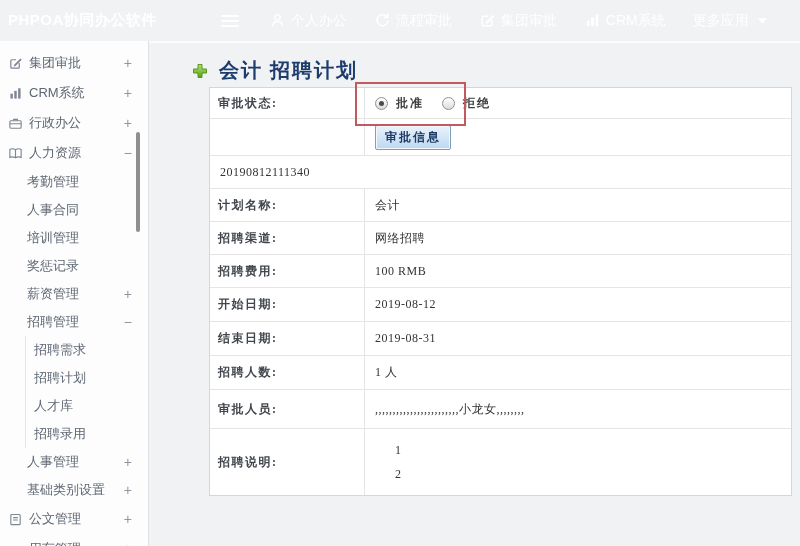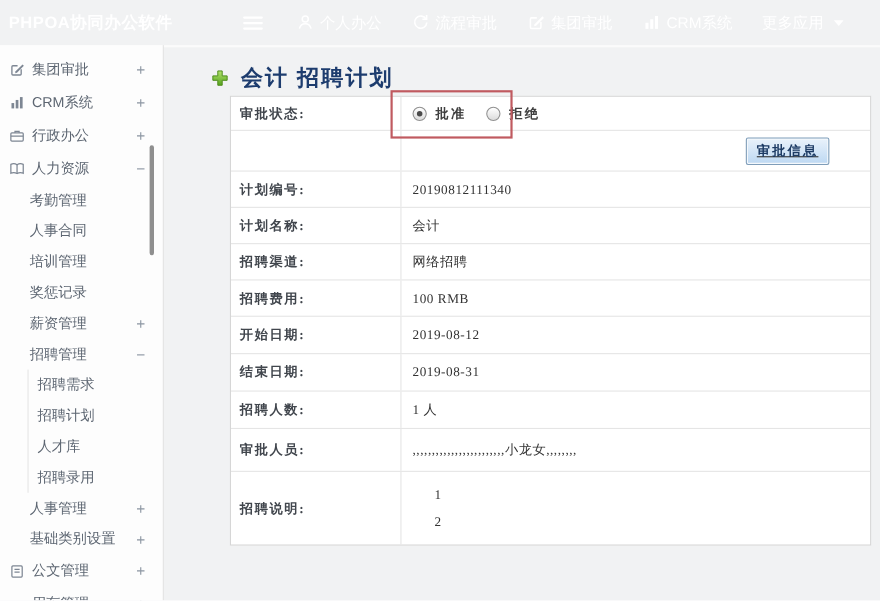--- a/index.html
+++ b/index.html
@@ -59,21 +59,21 @@
   .row-people { height:39px; }
   .row-attach { height:35px; }
   .row-desc { height:66px; }
   .row-desc .fc-value { flex-direction:column; align-items:flex-start; justify-content:center; }
   .row-desc .descline { line-height:24px; }
   
   .radio-opt { display:flex; align-items:center; margin-right:18px; cursor:pointer; font-weight:bold; color:#404040; letter-spacing:2px; }
   .radio { width:13px; height:13px; border-radius:50%; border:1px solid #919191; background:linear-gradient(#fff,#dcdcdc); margin-right:8px; position:relative; flex:none; }
   .radio.checked::after { content:""; position:absolute; left:3px; top:3px; width:5px; height:5px; border-radius:50%; background:#4b4b4b; }
   
-  .btncell { justify-content:flex-end; padding-right:37px;text-decoration:underline; }
+  .btncell { padding-right:37px; }
   .info-btn {
     font-family:"Liberation Serif", serif; font-size:12px; font-weight:bold; color:#1c3a63;
     background:linear-gradient(#e9f2fb,#bdd8f2); border:1px solid #7f9db9; border-radius:2px;
     padding:3px 9px; letter-spacing:2px; cursor:pointer; box-shadow:0 0 0 1px #f4f8fc inset;
   }
   .attach-link { color:#1a6fc0; font-weight:bold; text-decoration:none; letter-spacing:1px; cursor:pointer; }
   
   .red-box { position:absolute; left:355px; top:82px; width:111px; height:44px; border:2px solid #c05a60; pointer-events:none; z-index:5; }
 </style>
 </head>
@@ -280,21 +280,20 @@
         </div>
 
         <div class="frow row-btn">
           <div class="fc-label"></div>
           <div class="fc-value btncell">
             <button class="info-btn">审批信息</button>
           </div>
         </div>
 
         <div class="frow row-std">
-          <div class="fc-label">计划编号:</div>
           <div class="fc-value">20190812111340</div>
         </div>
         <div class="frow row-std">
           <div class="fc-label">计划名称:</div>
           <div class="fc-value">会计</div>
         </div>
         <div class="frow row-std">
           <div class="fc-label">招聘渠道:</div>
           <div class="fc-value">网络招聘</div>
         </div>

